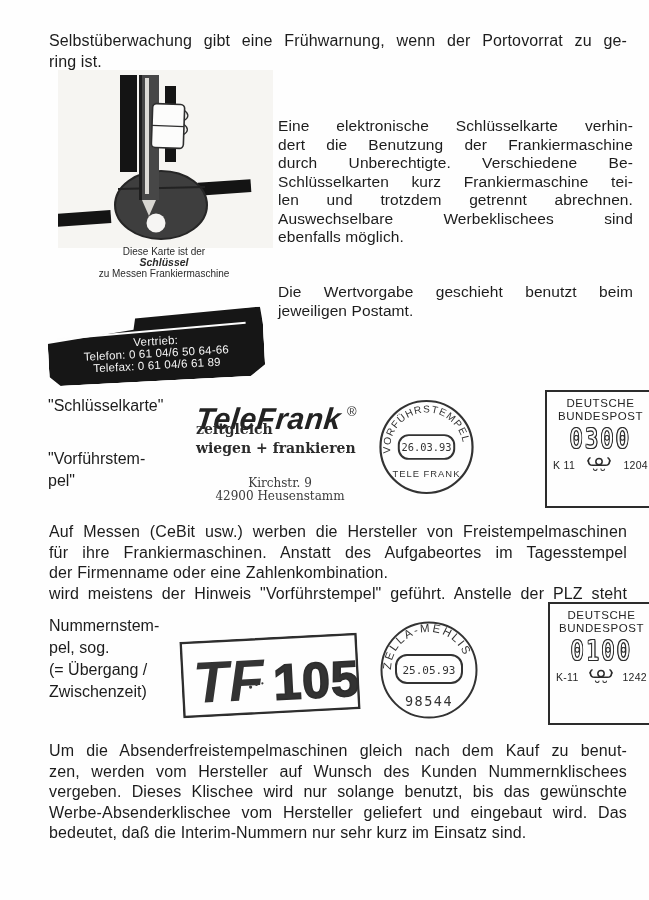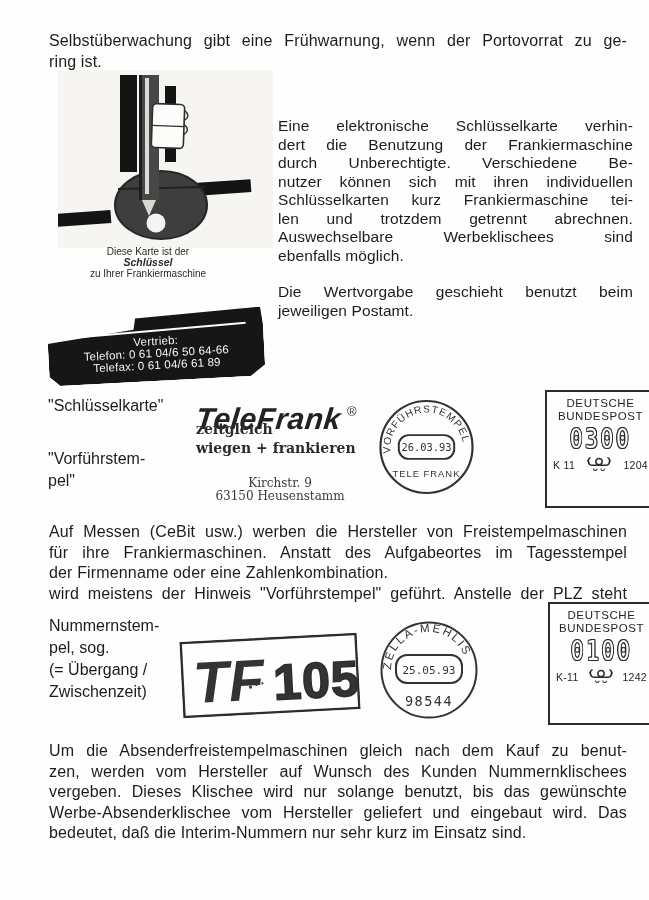--- a/index.html
+++ b/index.html
@@ -10,21 +10,21 @@
   }
   .abs{position:absolute;}
   
   .par{position:absolute;}
   .par .jl{text-align:justify;text-align-last:justify;}
   .par .jl.last{text-align:left;text-align-last:left;}
   .par.fw{left:49px;width:578px;font-size:16px;line-height:20.6px;letter-spacing:.15px;}
   .par.rc{left:278px;width:355px;font-size:15.5px;line-height:18.5px;letter-spacing:.1px;}
   .label{position:absolute;font-size:16px;line-height:22px;}
   
-  .key-caption{position:absolute;left:62px;top:246px;width:172px;text-align:center;
+  .key-caption{position:absolute;left:78px;top:246px;width:172px;text-align:center;
     font-size:10px;line-height:11.2px;color:#2a2a2a;}
   .key-caption .b{font-weight:bold;font-style:italic;font-size:10.5px;}
   
   .vertrieb-band{position:absolute;left:48px;top:312px;width:216px;height:69px;
     background:#161616;transform:rotate(-3deg);
     clip-path:polygon(0 38%,40% 24%,41% 8%,99% 0%,100% 26%,100% 84%,93% 100%,5% 100%,0 86%);}
   .vertrieb-band .vt{position:absolute;left:0;top:24px;width:100%;text-align:center;
     color:#f4f4f4;font-size:11.5px;line-height:11.9px;letter-spacing:.2px;}
   .band-split{position:absolute;left:56px;top:330px;width:190px;height:2.4px;
     background:#fdfdfd;transform:rotate(-5deg);}
@@ -79,37 +79,36 @@
     <g transform="rotate(2 110 56)">
       <rect x="94" y="34" width="32" height="44" rx="4" fill="#fcfcfb" stroke="#2e2e2e" stroke-width="1.6"></rect>
       <line x1="94" y1="56" x2="126" y2="56" stroke="#2e2e2e" stroke-width="1.3"></line>
       <path d="M126 40 q7 5 0 10 M126 54 q7 5 0 10" fill="none" stroke="#2e2e2e" stroke-width="1.3"></path>
     </g>
   </svg>
 
   <div class="key-caption">
     <div>Diese Karte ist der</div>
     <div class="b">Schlüssel</div>
-    <div>zu Ihrer Frankiermaschine</div>
+    <div>zu Messen Frankiermaschine</div>
   </div>
 
   <div class="vertrieb-band">
     <div class="vt">
       <div>Vertrieb:</div>
       <div>Telefon: 0 61 04/6 50 64-66</div>
       <div>Telefax: 0 61 04/6 61 89</div>
     </div>
   </div>
   <div class="band-split"></div>
 
   <div class="par rc" style="top:117px;">
     <div class="jl">Eine elektronische Schlüsselkarte verhin-</div>
     <div class="jl">dert die Benutzung der Frankiermaschine</div>
     <div class="jl">durch Unberechtigte. Verschiedene Be-</div>
-    <div class="jl">nutzer können sich mit ihren individuellen</div>
     <div class="jl">Schlüsselkarten kurz Frankiermaschine tei-</div>
     <div class="jl">len und trotzdem getrennt abrechnen.</div>
     <div class="jl">Auswechselbare Werbeklischees sind</div>
     <div class="jl last">ebenfalls möglich.</div>
   </div>
 
   <div class="par rc" style="top:283px;">
     <div class="jl">Die Wertvorgabe geschieht benutzt beim</div>
     <div class="jl last">jeweiligen Postamt.</div>
   </div>
@@ -121,21 +120,21 @@
   </div>
 
   <div class="tf-brand">TeleFrank</div>
   <div class="tf-reg">®</div>
   <div class="tf-tagline">
     <div>zeitgleich</div>
     <div>wiegen + frankieren</div>
   </div>
   <div class="tf-address">
     <div>Kirchstr. 9</div>
-    <div>63150 Heusenstamm</div>
+    <div>42900 Heusenstamm</div>
   </div>
 
   <svg class="abs" style="left:377px;top:396px;" width="99" height="102" viewBox="0 0 100 102">
     <circle cx="50" cy="51" r="46.5" fill="none" stroke="#333" stroke-width="2.2"></circle>
     <g transform="rotate(-8 50 51)">
       <path id="arcV" d="M14.5,63.6 A37,37 0 1,1 85.5,63.6" fill="none"></path>
       <text font-size="10.3" letter-spacing="1.1">
         <textPath href="#arcV" startOffset="50%" text-anchor="middle">VORFÜHRSTEMPEL</textPath>
       </text>
     </g>

